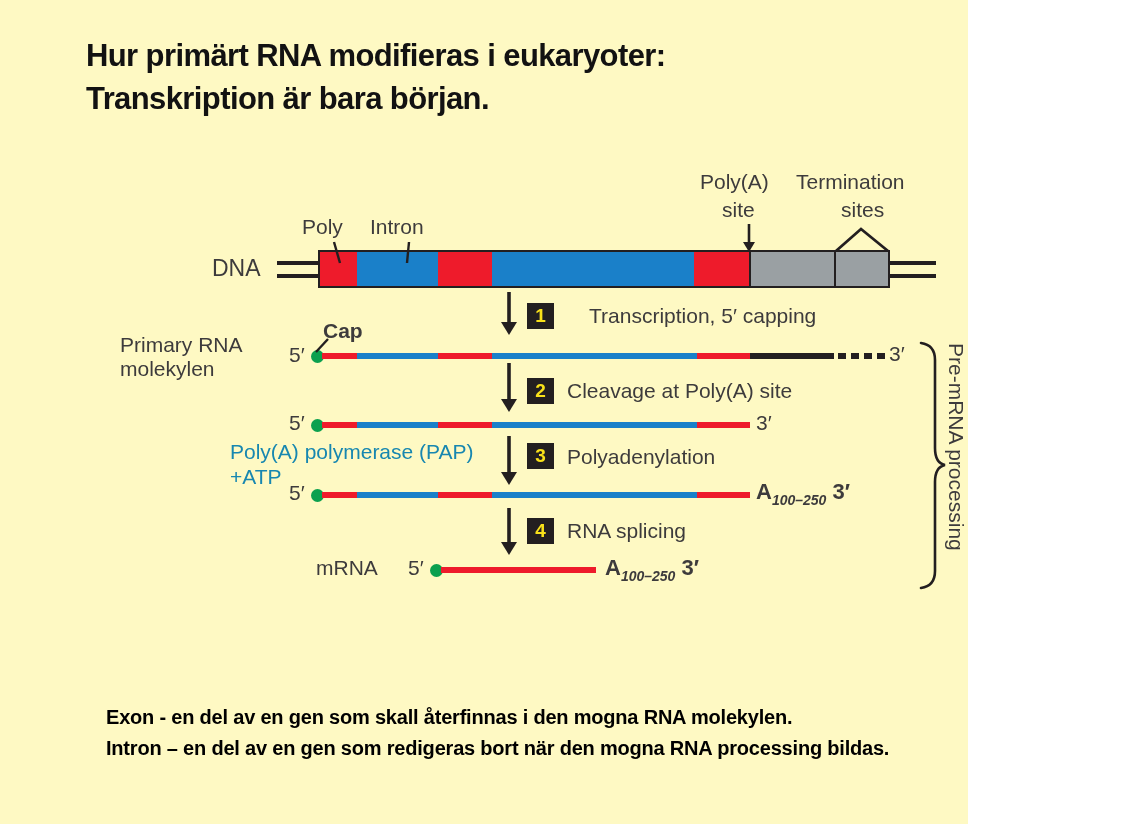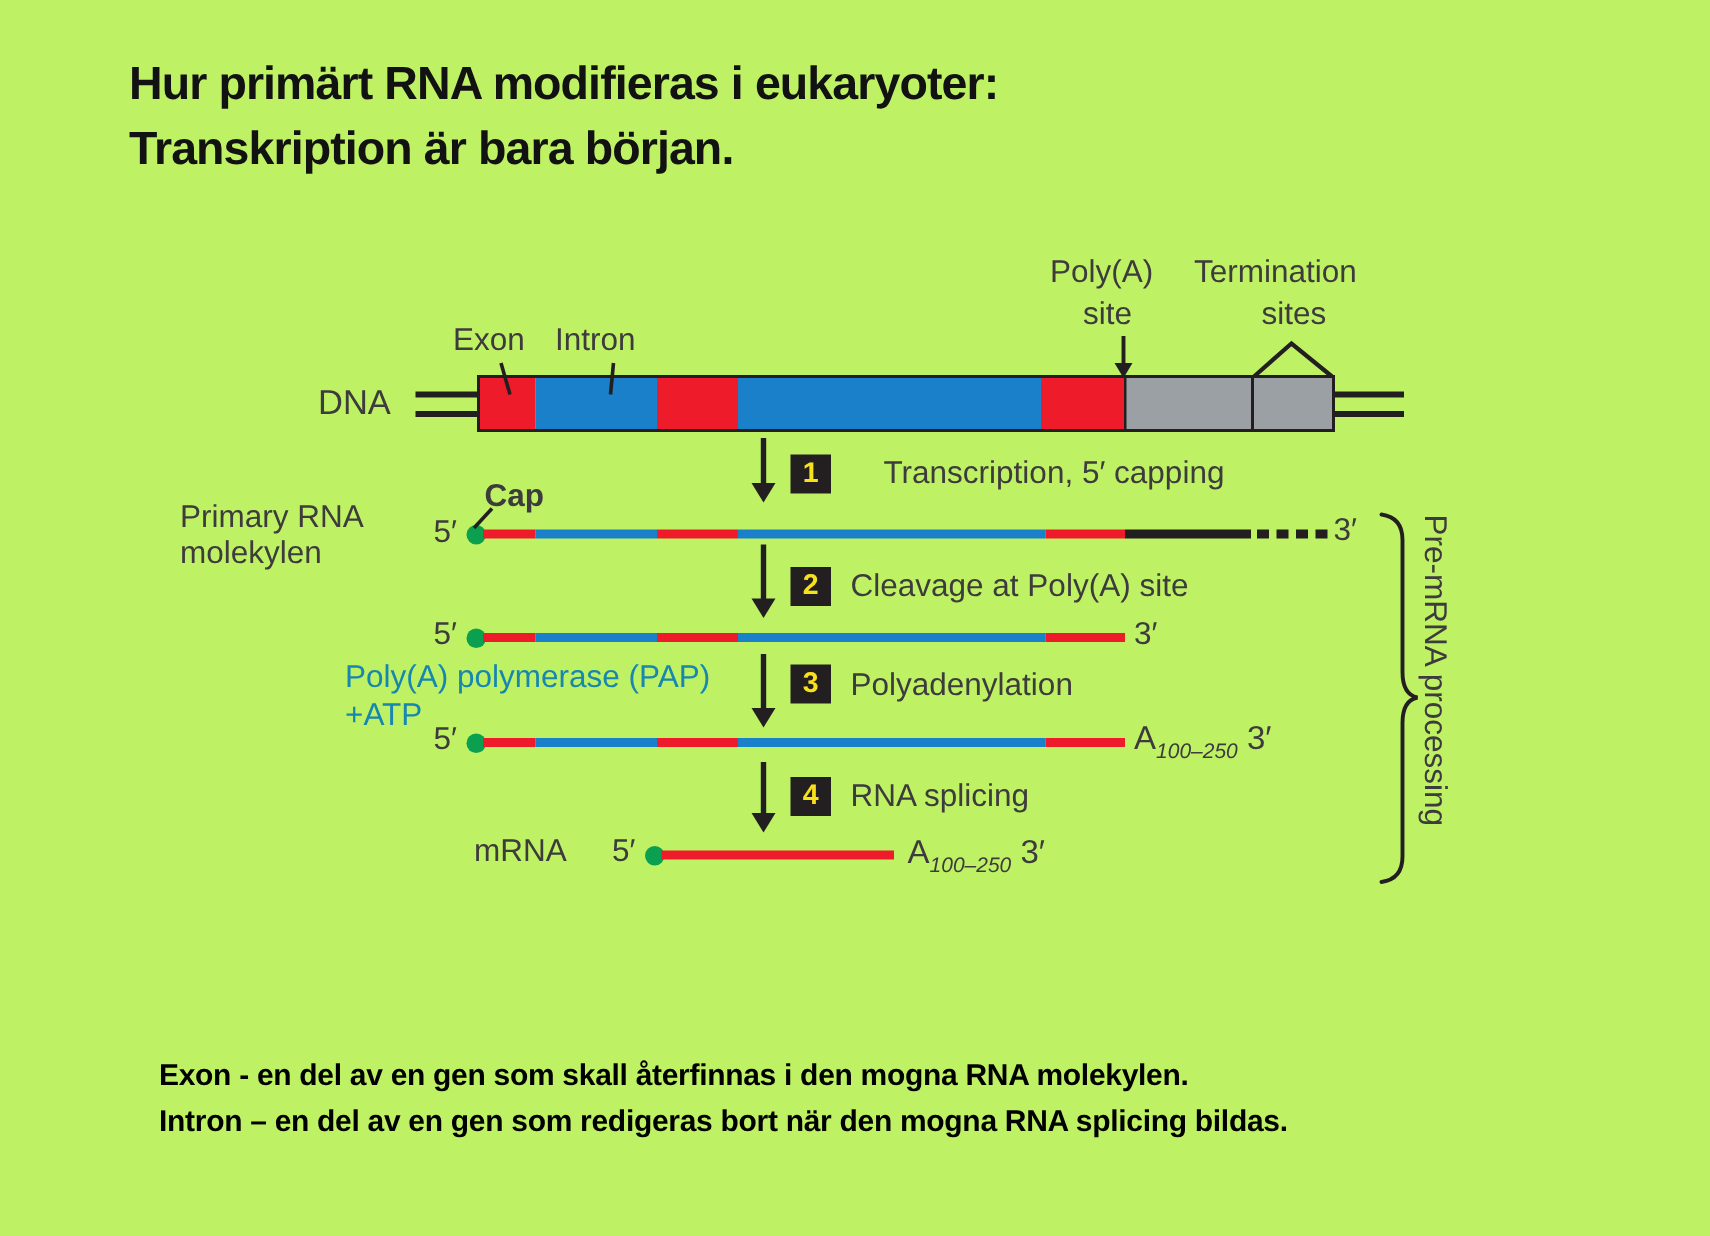--- a/index.html
+++ b/index.html
@@ -1,17 +1,17 @@
 <!DOCTYPE html>
 <html><head>
 <meta charset="utf-8">
 <style>
   html,body{margin:0;padding:0;background:#fff;}
   #slide{
-    position:relative;width:1140px;height:824px;background:#bef264;
+    position:relative;width:968px;height:824px;background:#fef9c3;
     font-family:"Liberation Sans","DejaVu Sans",sans-serif;overflow:hidden;
   }
   .abs{position:absolute;}
   
   #title{
     left:86px;top:34px;font-size:31px;font-weight:bold;color:#121212;
     line-height:43px;letter-spacing:-0.6px;white-space:nowrap;
   }
   
   .fig{font-size:21px;color:#3d3b3c;white-space:nowrap;}
@@ -31,21 +31,21 @@
   .strand{display:flex;height:6px;}
   .strand .seg{height:100%;}
   .seg.black{background:#231f20;}
   .capdot{width:13px;height:13px;border-radius:50%;background:#0ba04f;}
   
   .stepbox{
     width:27px;height:26px;background:#231f20;color:#f9e11a;
     font-weight:bold;font-size:19px;display:flex;align-items:center;justify-content:center;
   }
   
-  .tail{font-size:22px;color:#3d3b3c;white-space:nowrap;}
+  .tail{font-size:22px;color:#3d3b3c;white-space:nowrap;font-weight:bold;}
   .tail .sub{font-size:14px;font-style:italic;vertical-align:-6px;letter-spacing:0;}
   
   #brace-label{
     left:944px;top:343px;height:246px;display:flex;align-items:center;
     writing-mode:vertical-rl;font-size:21px;color:#3d3b3c;white-space:nowrap;
   }
   
   #footer{
     left:106px;top:702px;font-size:20px;font-weight:600;color:#000;
     line-height:30.5px;letter-spacing:-0.2px;white-space:nowrap;
@@ -73,21 +73,21 @@
   <div class="abs" id="dna-bar">
     <div class="seg red" style="width:37px;"></div>
     <div class="seg blue" style="width:81px;"></div>
     <div class="seg red" style="width:54px;"></div>
     <div class="seg blue" style="width:202px;"></div>
     <div class="seg red" style="width:55px;"></div>
     <div class="seg gray" style="width:85px;"></div>
     <div class="seg gray" style="width:54px;"></div>
   </div>
 
-  <div class="abs fig" style="left:302px;top:215px;">Exon</div>
+  <div class="abs fig" style="left:302px;top:215px;">Poly</div>
   <div class="abs fig" style="left:370px;top:215px;">Intron</div>
 
   <div class="abs fig" style="left:700px;top:170px;">Poly(A)</div>
   <div class="abs fig" style="left:722px;top:198px;">site</div>
   <div class="abs fig" style="left:796px;top:170px;">Termination</div>
   <div class="abs fig" style="left:841px;top:198px;">sites</div>
 
   <div class="abs stepbox" style="left:527px;top:303px;">
     <span>1</span>
   </div>
@@ -187,16 +187,16 @@
 
     <line x1="316" y1="352" x2="328" y2="339" stroke="#231f20" stroke-width="2.4"></line>
 
     <line x1="838" y1="356" x2="886" y2="356" stroke="#231f20" stroke-width="6" stroke-dasharray="8,5"></line>
 
     <path d="M 921 343 Q 935 345 935 360 L 935 448 Q 935 463 945 465 Q 935 467 935 482 L 935 571 Q 935 586 921 588" fill="none" stroke="#231f20" stroke-width="2.6" stroke-linecap="round"></path>
   </svg>
 
   <div class="abs" id="footer">
     <div>Exon -  en del av en gen som skall återfinnas i den mogna RNA molekylen.</div>
-    <div>Intron – en del av en gen som redigeras bort när den mogna RNA splicing bildas.</div>
+    <div>Intron – en del av en gen som redigeras bort när den mogna RNA processing bildas.</div>
   </div>
 
 </div>
 
 </body></html>

